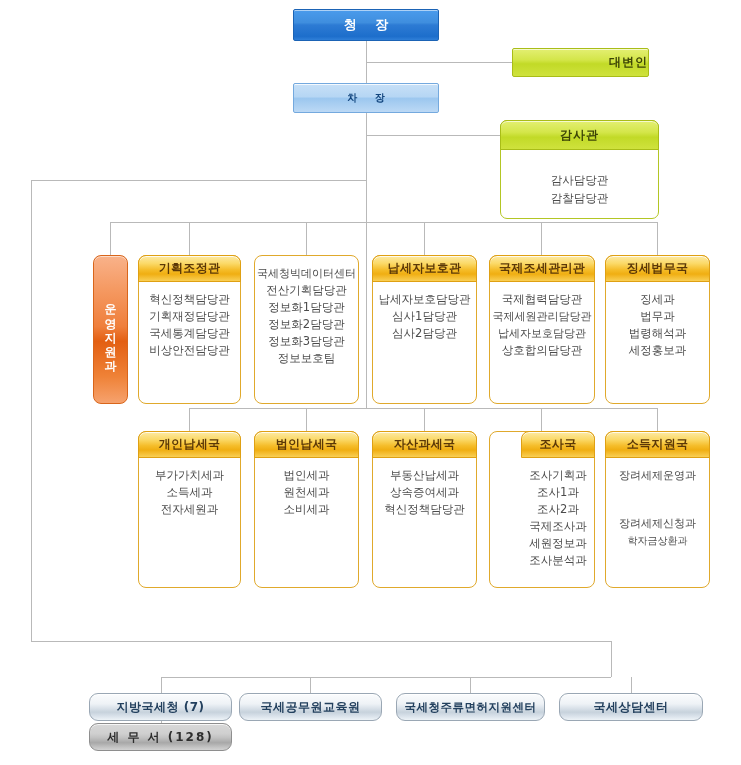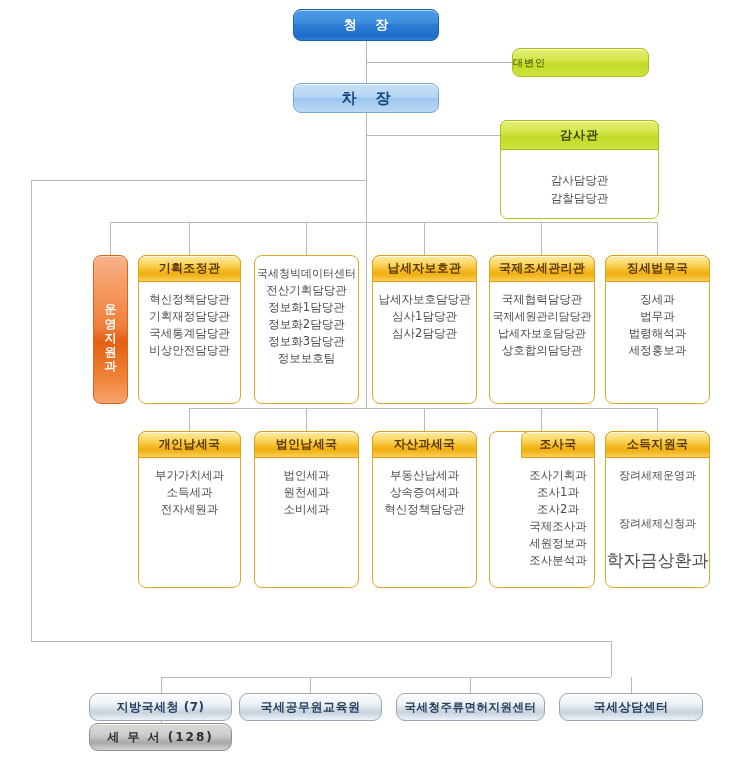--- a/index.html
+++ b/index.html
@@ -25,21 +25,21 @@
     position: absolute;
     background: #b9b9b9;
   }
   .ln.h { height: 1px; }
   .ln.v { width: 1px; }
 
   
   .node {
     position: absolute;
     box-sizing: border-box;
-    border-radius: 8px;
+    border-radius: 2px;
     text-align: center;
   }
 
   
   .node-blue-dark {
     background: linear-gradient(to bottom,
         #4a9bec 0%, #3f8ede 42%, #2d7bd4 50%, #1d6ecb 88%, #2f7fd8 100%);
     border: 1px solid #1b63b5;
     box-shadow: inset 0 1px 0 rgba(255,255,255,.55);
     color: #ffffff;
@@ -52,41 +52,41 @@
     justify-content: center;
   }
   
   .node-blue-light {
     background: linear-gradient(to bottom,
         #c7e0f7 0%, #b6d6f4 45%, #9cc7ef 52%, #bcd9f5 100%);
     border: 1px solid #74a9de;
     box-shadow: inset 0 1px 0 rgba(255,255,255,.8);
     color: #13467e;
     font-weight: bold;
-    font-size: 15px;
+    font-size: 10px;
     letter-spacing: 7px;
     text-indent: 7px;
     display: flex;
     align-items: center;
     justify-content: center;
   }
 
   
   .node-green {
     background: linear-gradient(to bottom,
         #e3ef72 0%, #d4e64a 40%, #c2da27 55%, #cfe23d 100%);
     border: 1px solid #a9bd17;
     box-shadow: inset 0 1px 0 rgba(255,255,255,.65);
     color: #3c4406;
-    font-weight: normal;
-    font-size: 10px;
+    font-weight: bold;
+    font-size: 12px;
     letter-spacing: 1px;
     display: flex;
     align-items: center;
-    justify-content: flex-start;
+    justify-content: flex-end;
   }
   .card-green {
     background: #ffffff;
     border: 1px solid #b3c624;
     border-radius: 7px;
   }
   .card-green .card-head {
     height: 28px;
     margin: -1px -1px 12px -1px;
     border-radius: 7px 7px 0 0;
@@ -341,21 +341,21 @@
       <div>세원정보과</div>
       <div>조사분석과</div>
     </div>
   </div>
 
   <div class="card-gold" style="left:605px; top:431px; width:105px; height:157px;">
     <div class="card-head">소득지원국</div>
     <div class="card-body">
       <div style="font-size:11px;">장려세제운영과</div>
       <div style="font-size:11px;margin-top:31px;">장려세제신청과</div>
-      <div style="font-size:17px;margin-top:20px;">학자금상환과</div>
+      <div style="font-size:10px;">학자금상환과</div>
     </div>
   </div>
 
   <div class="node node-silver" style="left:89px; top:693px; width:143px; height:28px;">
     <span>지방국세청 (7)</span>
   </div>
 
   <div class="node node-grey" style="left:89px; top:723px; width:143px; height:28px;">
     <span>세 무 서 (128)</span>
   </div>

